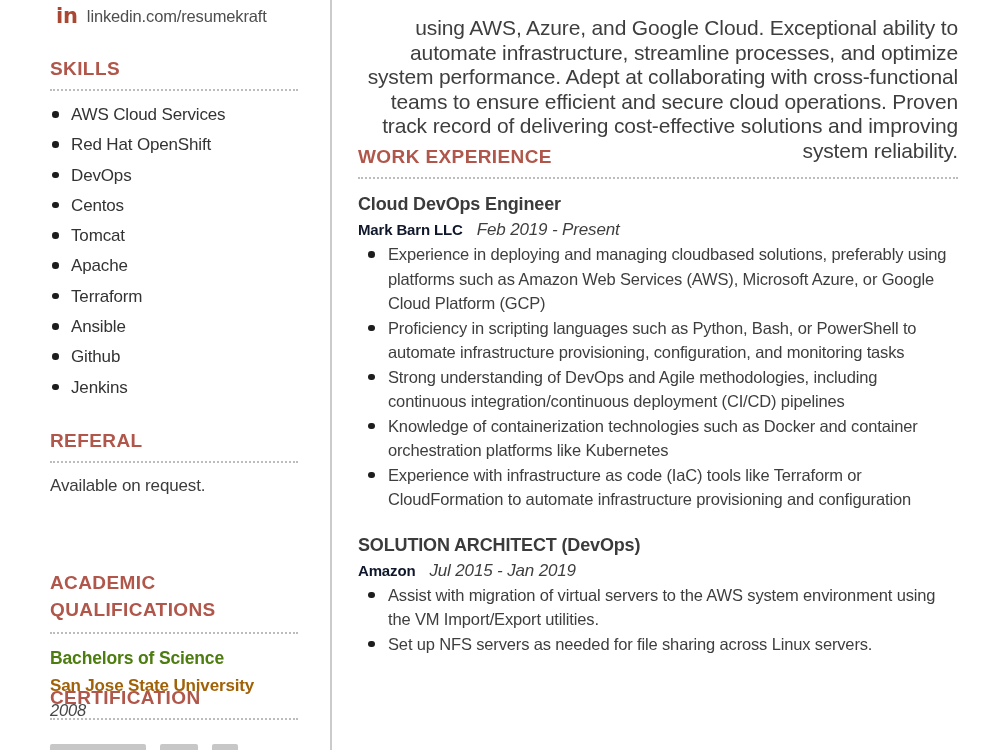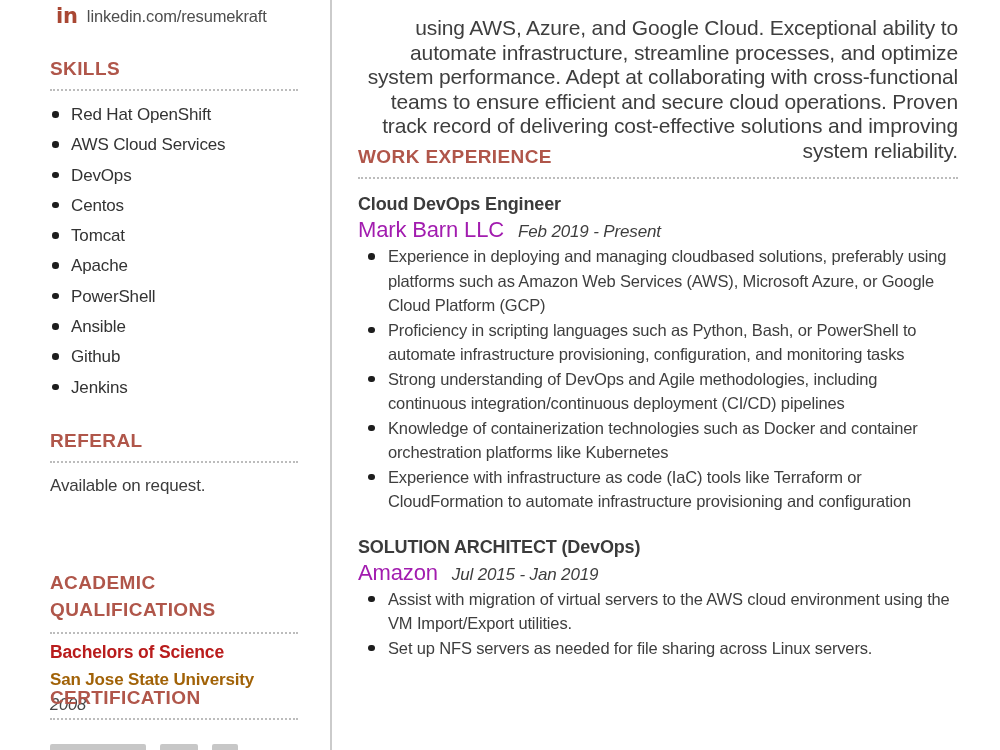--- a/index.html
+++ b/index.html
@@ -58,21 +58,21 @@
   }
   ul.skill-list li::before {
     content: ""; position: absolute; left: 2px; top: 6px;
     width: 6.5px; height: 6.5px; border-radius: 50%;
     background: #1d1d1d;
   }
 
   .ref-text { margin-top: 13px; font-size: 17px; color: #3c3c3c; }
 
   .academic-block h2.sec { line-height: 27px; margin-top: 43px; }
-  .degree { margin-top: 8px;  font-weight: 700; font-size: 17.5px; color: #b91c1c; }
+  .degree { margin-top: 14px;  font-weight: 700; font-size: 17.5px; color: #4d7c0f; }
   .school { margin-top: 7px;  font-weight: 700; font-size: 17px; color: #a16207; }
   .year   { margin-top: 5px;  font-style: italic; font-size: 16.5px; color: #464646; }
 
   .cert-partial {
     position: absolute; top: 744px; left: 0;
     width: 200px; height: 6px; overflow: hidden;
     display: flex; gap: 14px; opacity: 0.55;
   }
   .cert-partial span { display: block; height: 10px; background: #9a9a9a; border-radius: 2px; }
   .cert-partial span:nth-child(1) { width: 96px; }
@@ -90,21 +90,21 @@
   .work-block { position: absolute; top: 145px; left: 0; width: 600px; }
 
   .jobs { margin-top: 12px; }
   .job + .job { margin-top: 20px; }
 
   .job-title {
     margin: 0; font-size: 18px; font-weight: 700;
     color: #3b3b3b; line-height: 26px;
   }
   .job-meta { line-height: 25px; }
-  .company { font-weight: 400; font-size: 22px; color: #a21caf; }
+  .company { font-weight: 700; font-size: 15px; color: #0f172a; }
   .dates { font-style: italic; font-size: 17px; margin-left: 14px; color: #3e3e3e; }
 
   ul.bullets { list-style: none; margin: 0; padding: 0; }
   ul.bullets li {
     position: relative; padding-left: 30px;
     font-size: 16.5px; line-height: 24.5px; color: #3e3e3e;
   }
   ul.bullets li::before {
     content: ""; position: absolute; left: 10px; top: 9px;
     width: 6.5px; height: 6.5px; border-radius: 50%;
@@ -120,27 +120,27 @@
 
   <div class="contact-row">
     <span class="li-icon">in</span>
     <span class="li-text">linkedin.com/resumekraft</span>
   </div>
 
   <section class="skills-block">
     <h2 class="sec">SKILLS</h2>
     <ul class="skill-list">
 
-    <li>Red Hat OpenShift</li>
-        <li>AWS Cloud Services</li>
+    <li>AWS Cloud Services</li>
+        <li>Red Hat OpenShift</li>
         <li>DevOps</li>
         <li>Centos</li>
         <li>Tomcat</li>
         <li>Apache</li>
-        <li>PowerShell</li>
+        <li>Terraform</li>
         <li>Ansible</li>
         <li>Github</li>
         <li>Jenkins</li>
       </ul>
   </section>
 
   <section class="referal-block">
     <h2 class="sec">REFERAL</h2>
     <div class="ref-text">Available on request.</div>
   </section>
@@ -187,20 +187,20 @@
             <li>Experience with infrastructure as code (IaC) tools like Terraform or CloudFormation to automate infrastructure provisioning and configuration</li>
           </ul>
         </div>
         <div class="job">
           <h3 class="job-title">SOLUTION ARCHITECT (DevOps)</h3>
           <div class="job-meta">
             <span class="company">Amazon</span><span class="dates">Jul 2015 - Jan 2019</span>
           </div>
           <ul class="bullets">
 
-          <li>Assist with migration of virtual servers to the AWS cloud environment using the VM Import/Export utilities.</li>
+          <li>Assist with migration of virtual servers to the AWS system environment using the VM Import/Export utilities.</li>
             <li>Set up NFS servers as needed for file sharing across Linux servers.</li>
           </ul>
         </div>
       </div>
   </section>
 
 </main>
 
 </body></html>

